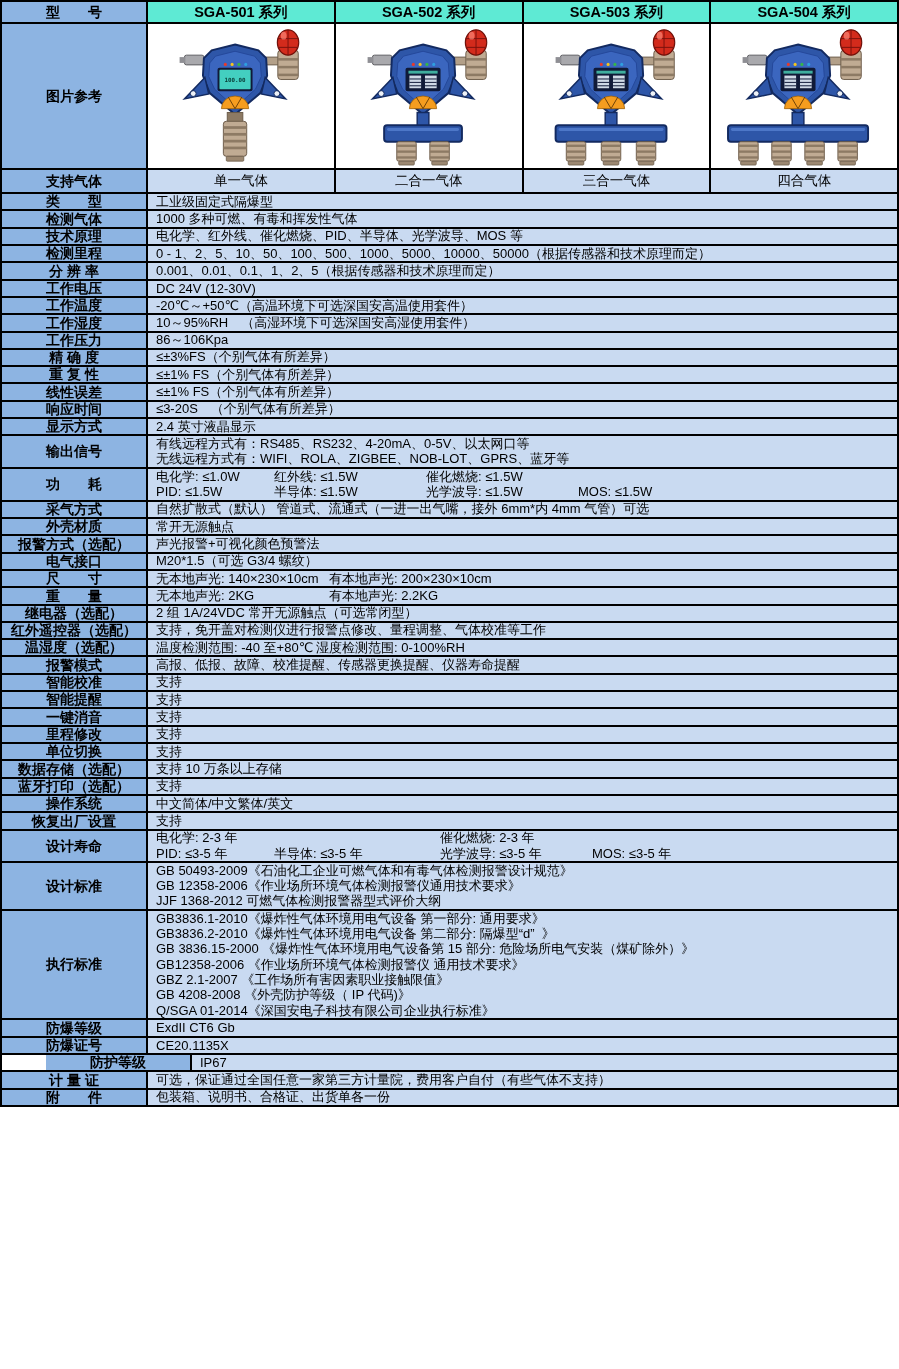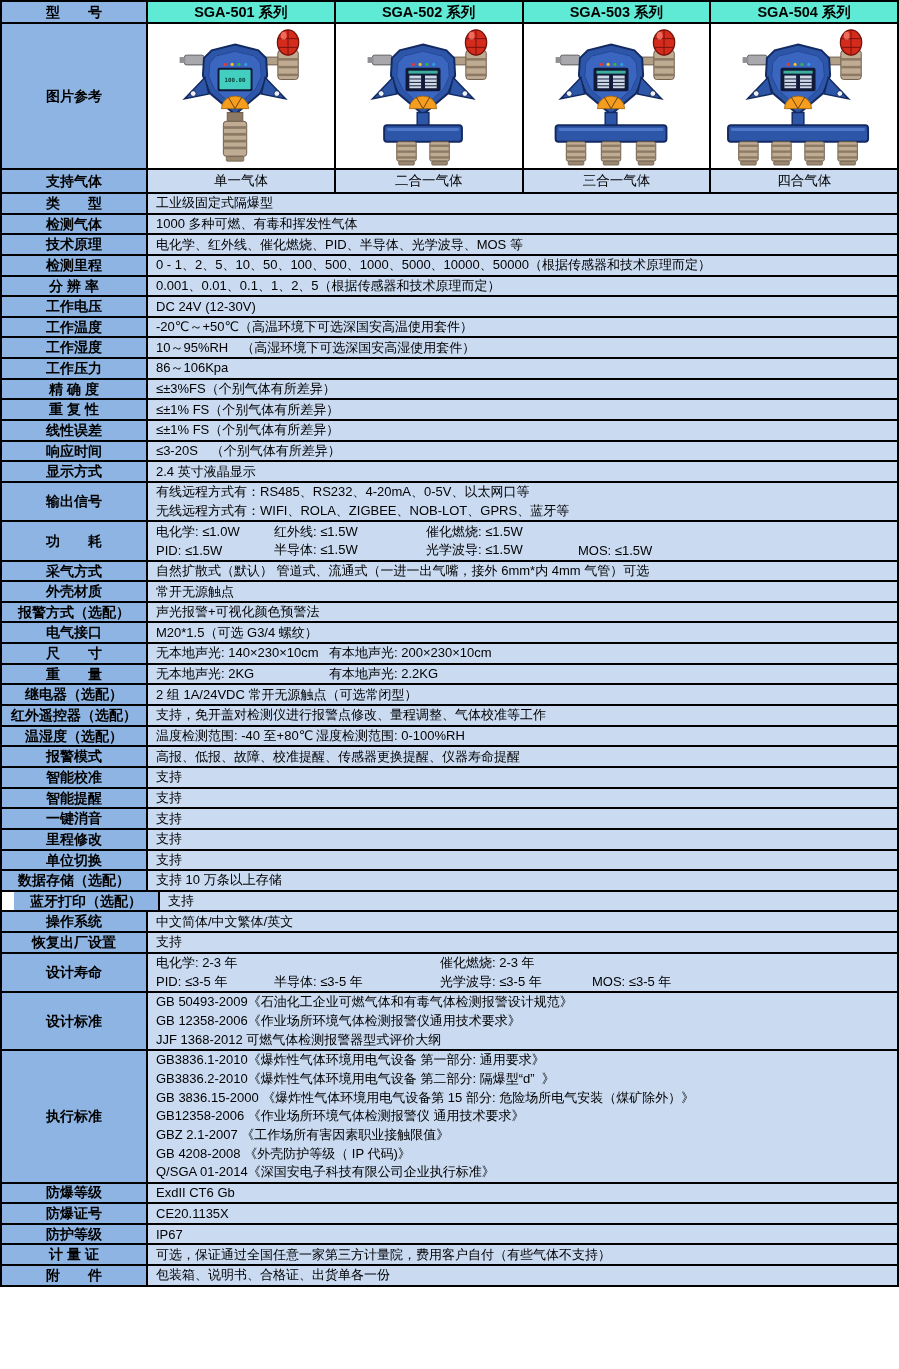--- a/index.html
+++ b/index.html
@@ -1,17 +1,17 @@
 <!DOCTYPE html>
 <html><head>
 <meta charset="utf-8">
 <style>
   html,body { margin:0; padding:0; background:#ffffff; }
   .page {
-    width:899px; height:1287px; position:relative;
+    width:899px; height:1107px; position:relative;
     font-family:"Liberation Sans","DejaVu Sans",sans-serif;
     color:#000;
   }
   .table {
     position:absolute; inset:0;
     display:flex; flex-direction:column;
     border:2px solid #000; box-sizing:border-box; background:#fff;
   }
   .row { display:flex; min-height:0; }
   .row-hdr   { flex:0 0 20px; }
@@ -465,21 +465,21 @@
           <div class="sval">
             <div class="sline"><span class="seg">支持</span></div>
           </div>
         </div>
         <div class="srow" style="flex: 1 1 0px;">
           <div class="lbl">数据存储（选配）</div>
           <div class="sval">
             <div class="sline"><span class="seg">支持 10 万条以上存储</span></div>
           </div>
         </div>
-        <div class="srow" style="flex: 1 1 0px; padding-left: 12px;">
+        <div class="srow" style="flex: 1 1 0px;">
           <div class="lbl">蓝牙打印（选配）</div>
           <div class="sval">
             <div class="sline"><span class="seg">支持</span></div>
           </div>
         </div>
         <div class="srow" style="flex: 1 1 0px;">
           <div class="lbl">操作系统</div>
           <div class="sval">
             <div class="sline"><span class="seg">中文简体/中文繁体/英文</span></div>
           </div>
@@ -522,21 +522,21 @@
           <div class="sval">
             <div class="sline"><span class="seg">ExdII CT6 Gb</span></div>
           </div>
         </div>
         <div class="srow" style="flex: 1 1 0px;">
           <div class="lbl">防爆证号</div>
           <div class="sval">
             <div class="sline"><span class="seg">CE20.1135X</span></div>
           </div>
         </div>
-        <div class="srow" style="flex: 1 1 0px;">
+        <div class="srow" style="flex: 1 1 0px; padding-left: 44px;">
           <div class="lbl">防护等级</div>
           <div class="sval">
             <div class="sline"><span class="seg">IP67</span></div>
           </div>
         </div>
         <div class="srow" style="flex: 1 1 0px;">
           <div class="lbl">计 量 证</div>
           <div class="sval">
             <div class="sline"><span class="seg">可选，保证通过全国任意一家第三方计量院，费用客户自付（有些气体不支持）</span></div>
           </div>

